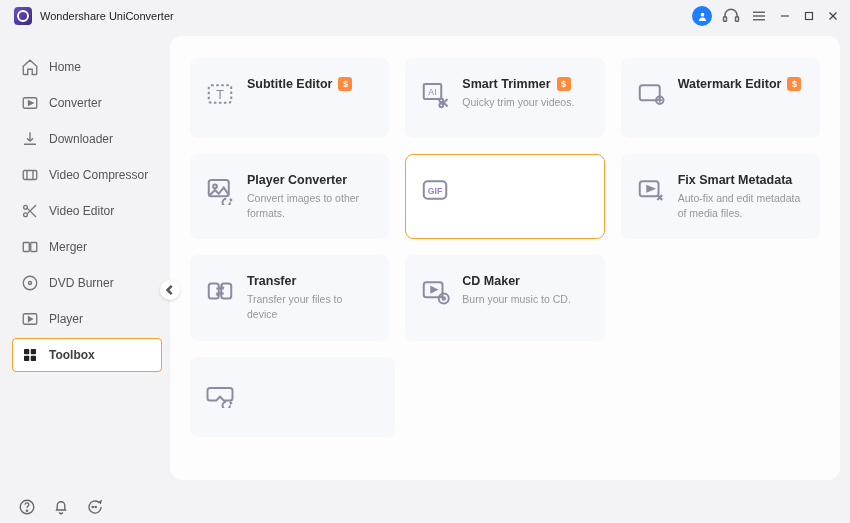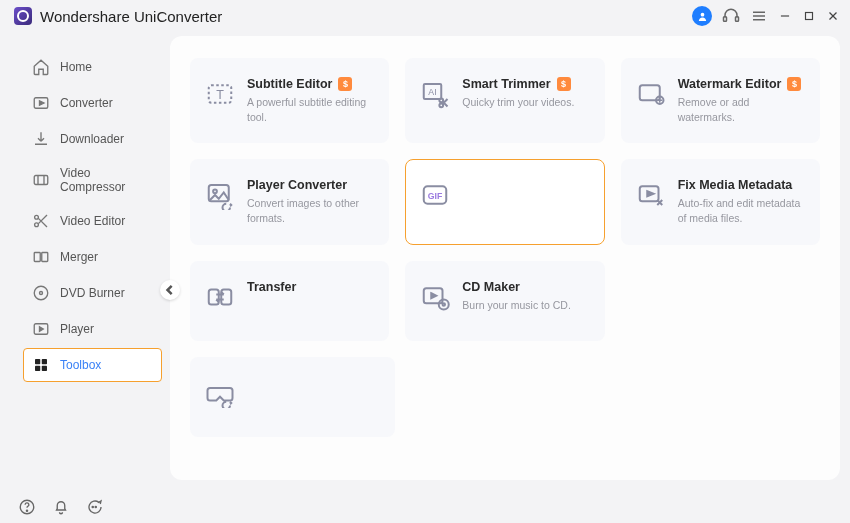--- a/index.html
+++ b/index.html
@@ -1,31 +1,31 @@
 <!DOCTYPE html>
 <html><head>
 <meta charset="utf-8">
 <style>
 * { margin: 0; padding: 0; box-sizing: border-box; }
 body { font-family: -apple-system, BlinkMacSystemFont, "Segoe UI", Arial, sans-serif; background: #f3f3f5; width: 850px; height: 523px; overflow: hidden; color: #2c2c2c; }
 .titlebar { height: 32px; display: flex; align-items: center; padding: 0 10px 0 14px; }
 .app-logo { width: 18px; height: 18px; background: linear-gradient(135deg, #6b4ec9, #3a2a7a); border-radius: 4px; display: flex; align-items: center; justify-content: center; }
 .app-logo::after { content: ""; width: 8px; height: 8px; border-radius: 50%; border: 2px solid #fff; }
-.app-title { font-size: 15px; margin-left: 8px; color: #222; font-weight: 500; text-align: right; }
+.app-title { font-size: 11px; margin-left: 8px; color: #222; font-weight: 500; text-align: right; }
 .titlebar-spacer { flex: 1; }
 .titlebar-icons { display: flex; align-items: center; gap: 10px; }
 .tb-icon { width: 18px; height: 18px; display: flex; align-items: center; justify-content: center; color: #666; }
 .user-badge { width: 20px; height: 20px; border-radius: 50%; background: #1f7eff; display: flex; align-items: center; justify-content: center; }
 .user-badge svg { width: 11px; height: 11px; }
 .window-ctrl { width: 14px; height: 14px; display: flex; align-items: center; justify-content: center; color: #444; }
 .body-row { display: flex; height: 458px; }
-.sidebar { width: 170px; padding: 18px 8px 0 23px; position: relative; }
+.sidebar { width: 170px; padding: 18px 8px 0 12px; position: relative; }
 .side-item { display: flex; align-items: center; gap: 10px; padding: 7px 8px; border-radius: 4px; font-size: 12px; color: #555; margin-bottom: 2px; cursor: pointer; border: 1.5px solid transparent; }
 .side-item.active { border: 1.5px solid #f6a02e; background: #fff; }
-.side-item.active .side-label { font-weight: 400; color: #3b82f6; }
+.side-item.active .side-label { font-weight: 700; color: #404040; }
 .side-icon-box { width: 18px; height: 18px; display: flex; align-items: center; justify-content: center; color: #777; flex-shrink: 0; }
 .side-item.active .side-icon-box { color: #222; }
 .collapse-handle { position: absolute; right: -10px; top: 248px; width: 20px; height: 20px; border-radius: 50%; background: #fff; box-shadow: 0 1px 3px rgba(0,0,0,.15); display: flex; align-items: center; justify-content: center; font-size: 10px; color: #555; }
 .main-panel { flex: 1; background: #fdfdfd; border-radius: 12px; margin: 4px 10px 10px 0; padding: 22px 20px; overflow: auto; }
 .card-grid { display: grid; grid-template-columns: repeat(3, 1fr); gap: 16px; }
 .card { background: #f7f8fb; border-radius: 8px; padding: 18px 14px; display: flex; gap: 12px; cursor: pointer; border: 1.5px solid transparent; min-height: 80px; }
 .card.highlight { border: 1.5px solid #f6a02e; background: #fff; }
 .card-icon { width: 30px; height: 30px; display: flex; align-items: center; justify-content: center; color: #8a8da2; flex-shrink: 0; margin-top: 2px; }
 .card-body { flex: 1; }
 .card-head { display: flex; gap: 6px; }
@@ -182,21 +182,20 @@
             <svg viewBox="0 0 24 24" fill="none" stroke="currentColor" stroke-width="1.6">
               <rect x="3" y="5" width="18" height="14" rx="2" stroke-dasharray="2 2"></rect>
               <text x="12" y="16" text-anchor="middle" font-size="10" fill="currentColor" stroke="none">T</text>
             </svg>
           </div>
         <div class="card-body">
           <div class="card-head">
               <span class="card-title">Subtitle Editor</span>
               <span class="pro-badge">$</span>
             </div>
-          <div class="card-desc">A powerful subtitle editing tool.</div>
         </div>
       </div>
       <div class="card">
         <div class="card-icon">
             <svg viewBox="0 0 24 24" fill="none" stroke="currentColor" stroke-width="1.6">
               <rect x="3" y="4" width="14" height="12" rx="1"></rect>
               <text x="10" y="13" text-anchor="middle" font-size="7" fill="currentColor" stroke="none">AI</text>
               <circle cx="17" cy="17" r="1.5"></circle>
               <circle cx="17" cy="21" r="1.5"></circle>
               <path d="M18 18l4 4M18 20l4-4"></path>
@@ -216,21 +215,20 @@
               <rect x="3" y="5" width="16" height="12" rx="2"></rect>
               <circle cx="19" cy="17" r="3"></circle>
               <path d="M19 15v4M17 17h4" stroke-width="1.2"></path>
             </svg>
           </div>
         <div class="card-body">
           <div class="card-head">
               <span class="card-title">Watermark Editor</span>
               <span class="pro-badge">$</span>
             </div>
-          <div class="card-desc">Remove or add watermarks.</div>
         </div>
       </div>
       <div class="card">
         <div class="card-icon">
             <svg viewBox="0 0 24 24" fill="none" stroke="currentColor" stroke-width="1.6">
               <rect x="3" y="4" width="16" height="13" rx="2"></rect>
               <circle cx="8" cy="9" r="1.5"></circle>
               <path d="M4 16l4-4 3 3 4-5 4 6"></path>
               <path d="M17 19a3 3 0 1 0 3 3"></path>
               <path d="M20 19l1 1-1 1"></path>
@@ -254,37 +252,38 @@
       <div class="card">
         <div class="card-icon">
             <svg viewBox="0 0 24 24" fill="none" stroke="currentColor" stroke-width="1.6">
               <rect x="3" y="5" width="15" height="12" rx="2"></rect>
               <polygon points="9,9 14,11 9,13" fill="currentColor"></polygon>
               <path d="M17 16l4 4M21 16l-4 4"></path>
             </svg>
           </div>
         <div class="card-body">
           <div class="card-head">
-              <span class="card-title">Fix Media Metadata</span>
+              <span class="card-title">Fix Smart Metadata</span>
             </div>
           <div class="card-desc">Auto-fix and edit metadata of media files.</div>
         </div>
       </div>
       <div class="card">
         <div class="card-icon">
             <svg viewBox="0 0 24 24" fill="none" stroke="currentColor" stroke-width="1.6">
               <rect x="3" y="6" width="8" height="12" rx="2"></rect>
               <rect x="13" y="6" width="8" height="12" rx="2"></rect>
               <path d="M9 10h6M15 10l-2-2M9 14h6M9 14l2 2"></path>
             </svg>
           </div>
         <div class="card-body">
           <div class="card-head">
               <span class="card-title">Transfer</span>
             </div>
+          <div class="card-desc">Transfer your files to device</div>
         </div>
       </div>
       <div class="card">
         <div class="card-icon">
             <svg viewBox="0 0 24 24" fill="none" stroke="currentColor" stroke-width="1.6">
               <rect x="3" y="5" width="15" height="12" rx="2"></rect>
               <polygon points="9,9 13,11 9,13" fill="currentColor"></polygon>
               <circle cx="19" cy="18" r="4"></circle>
               <circle cx="19" cy="18" r="1"></circle>
             </svg>

